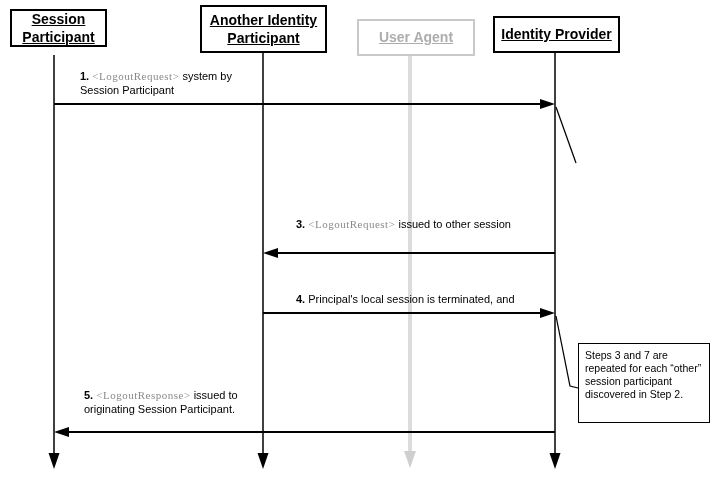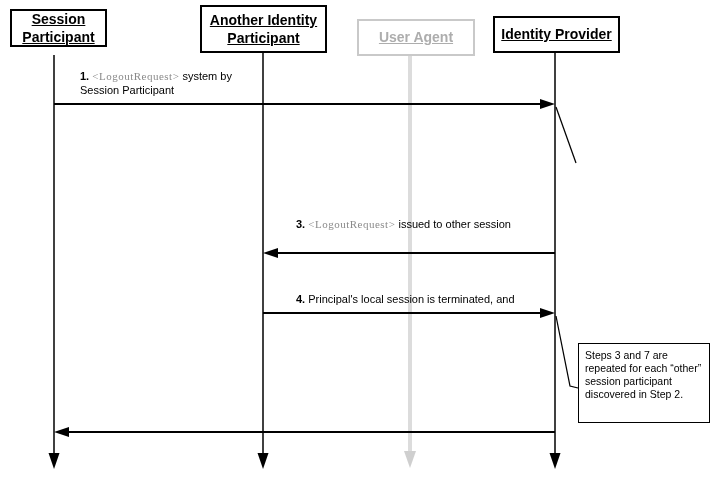--- a/index.html
+++ b/index.html
@@ -88,19 +88,23 @@
   </div>
 
   <div class="msg" style="left:296px;top:217px;width:240px;">
     <div><span class="num">3.</span> <span class="code">&lt;LogoutRequest&gt;</span><span> issued to other session</span></div>
   </div>
 
   <div class="msg" style="left:296px;top:279px;width:250px;margin-top:13px;">
     <div><span class="num">4.</span><span> Principal's local session is terminated, and</span></div>
   </div>
 
+  <div class="msg" style="left:84px;top:388px;width:210px;">
+    <div><span class="num">5.</span> <span class="code">&lt;LogoutResponse&gt;</span><span> issued to</span></div>
+    <div>originating Session Participant.</div>
+  </div>
 
 
   <div class="note" style="left:578px;top:343px;width:132px;height:80px;">
     <span>Steps 3 and 7 are repeated for each “other” session participant discovered in Step 2.</span>
   </div>
 
 </div>
 
 </body></html>

